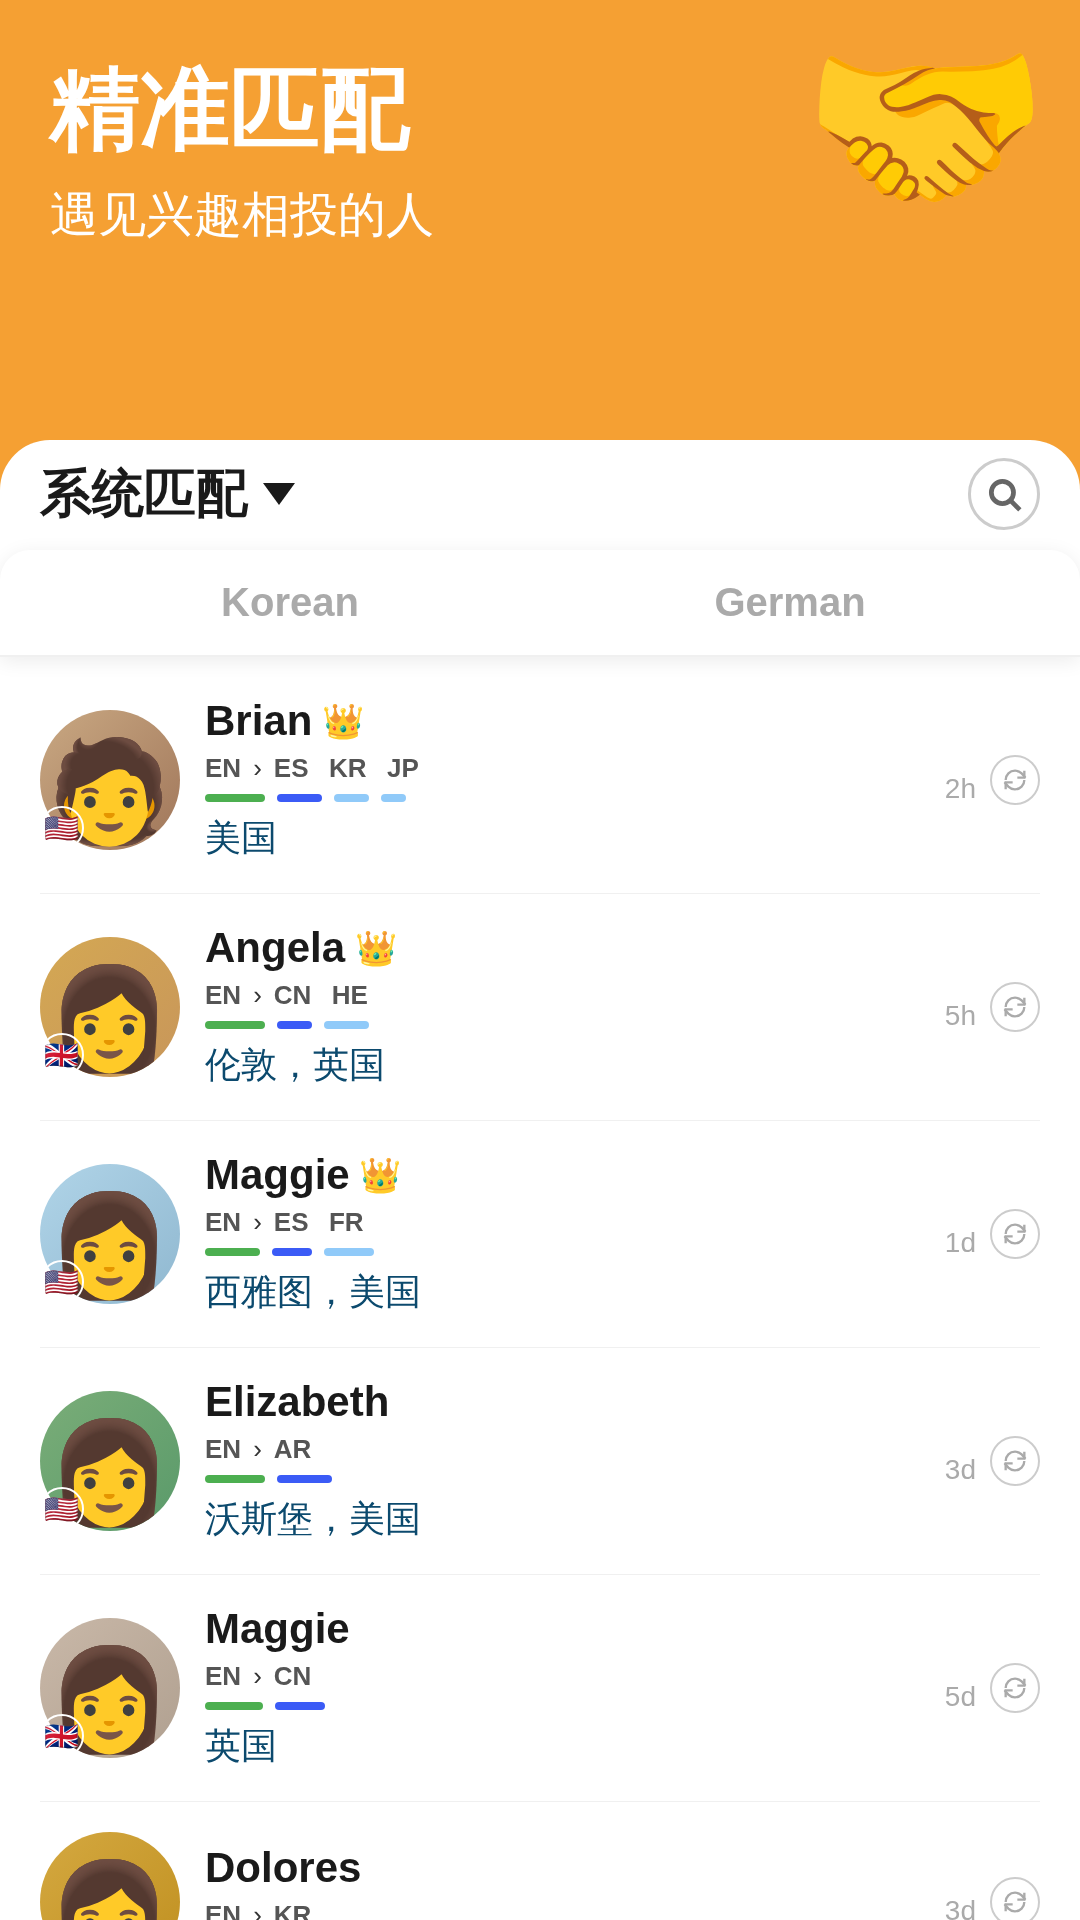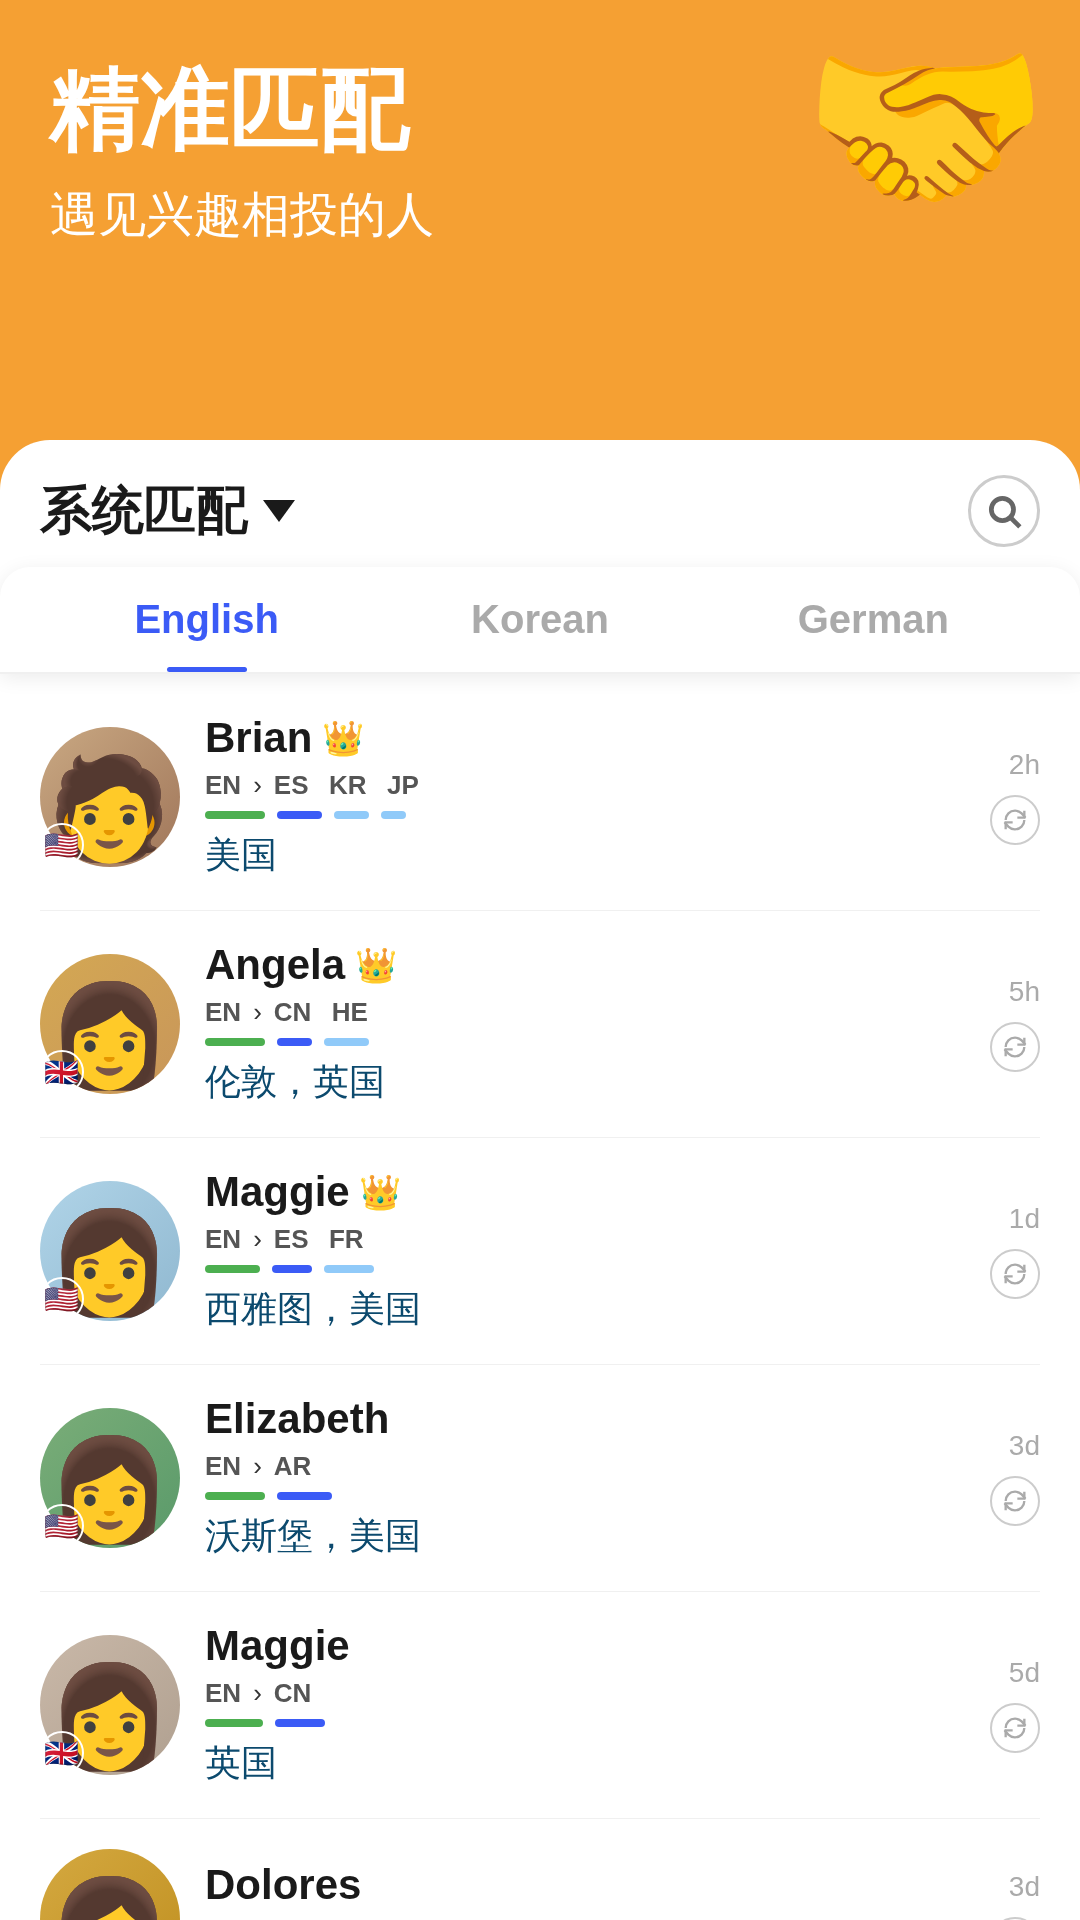--- a/index.html
+++ b/index.html
@@ -47,21 +47,21 @@
     .main-card {
       background: white;
       border-radius: 50px 50px 0 0;
       margin-top: 20px;
       min-height: 1500px;
       position: relative;
       z-index: 2;
     }
 
     .search-bar {
-      padding: 35px 40px 0 40px;
+      padding: 18px 40px 0 40px;
       display: flex;
       align-items: center;
       justify-content: space-between;
     }
 
     .search-title {
       display: flex;
       align-items: center;
       gap: 10px;
       font-size: 52px;
@@ -238,21 +238,21 @@
     .bar-blue { background: #3B5BF6; }
     .bar-lightblue { background: #90CAF9; }
 
     .user-location {
       font-size: 36px;
       color: #0c4a6e;
     }
 
     .user-meta {
       display: flex;
-      flex-direction: column;
+      flex-direction: row;
       align-items: flex-end;
       gap: 14px;
     }
 
     .time-ago {
       font-size: 28px;
       color: #aaa;
     }
 
     .connect-icon {
@@ -304,23 +304,20 @@
     </div>
     <div class="search-icon-circle">
       <svg class="search-icon-svg" viewBox="0 0 24 24">
         <circle cx="11" cy="11" r="7"></circle>
         <line x1="16.5" y1="16.5" x2="22" y2="22"></line>
       </svg>
     </div>
   </div>
 
   <div class="language-tabs">
-    <div class="tab-item active">
-      <span>English</span>
-    </div>
     <div class="tab-item">
       <span>Korean</span>
     </div>
     <div class="tab-item">
       <span>German</span>
     </div>
   </div>
 
   <div class="user-list" id="user-list-container">
   <div class="user-item">

